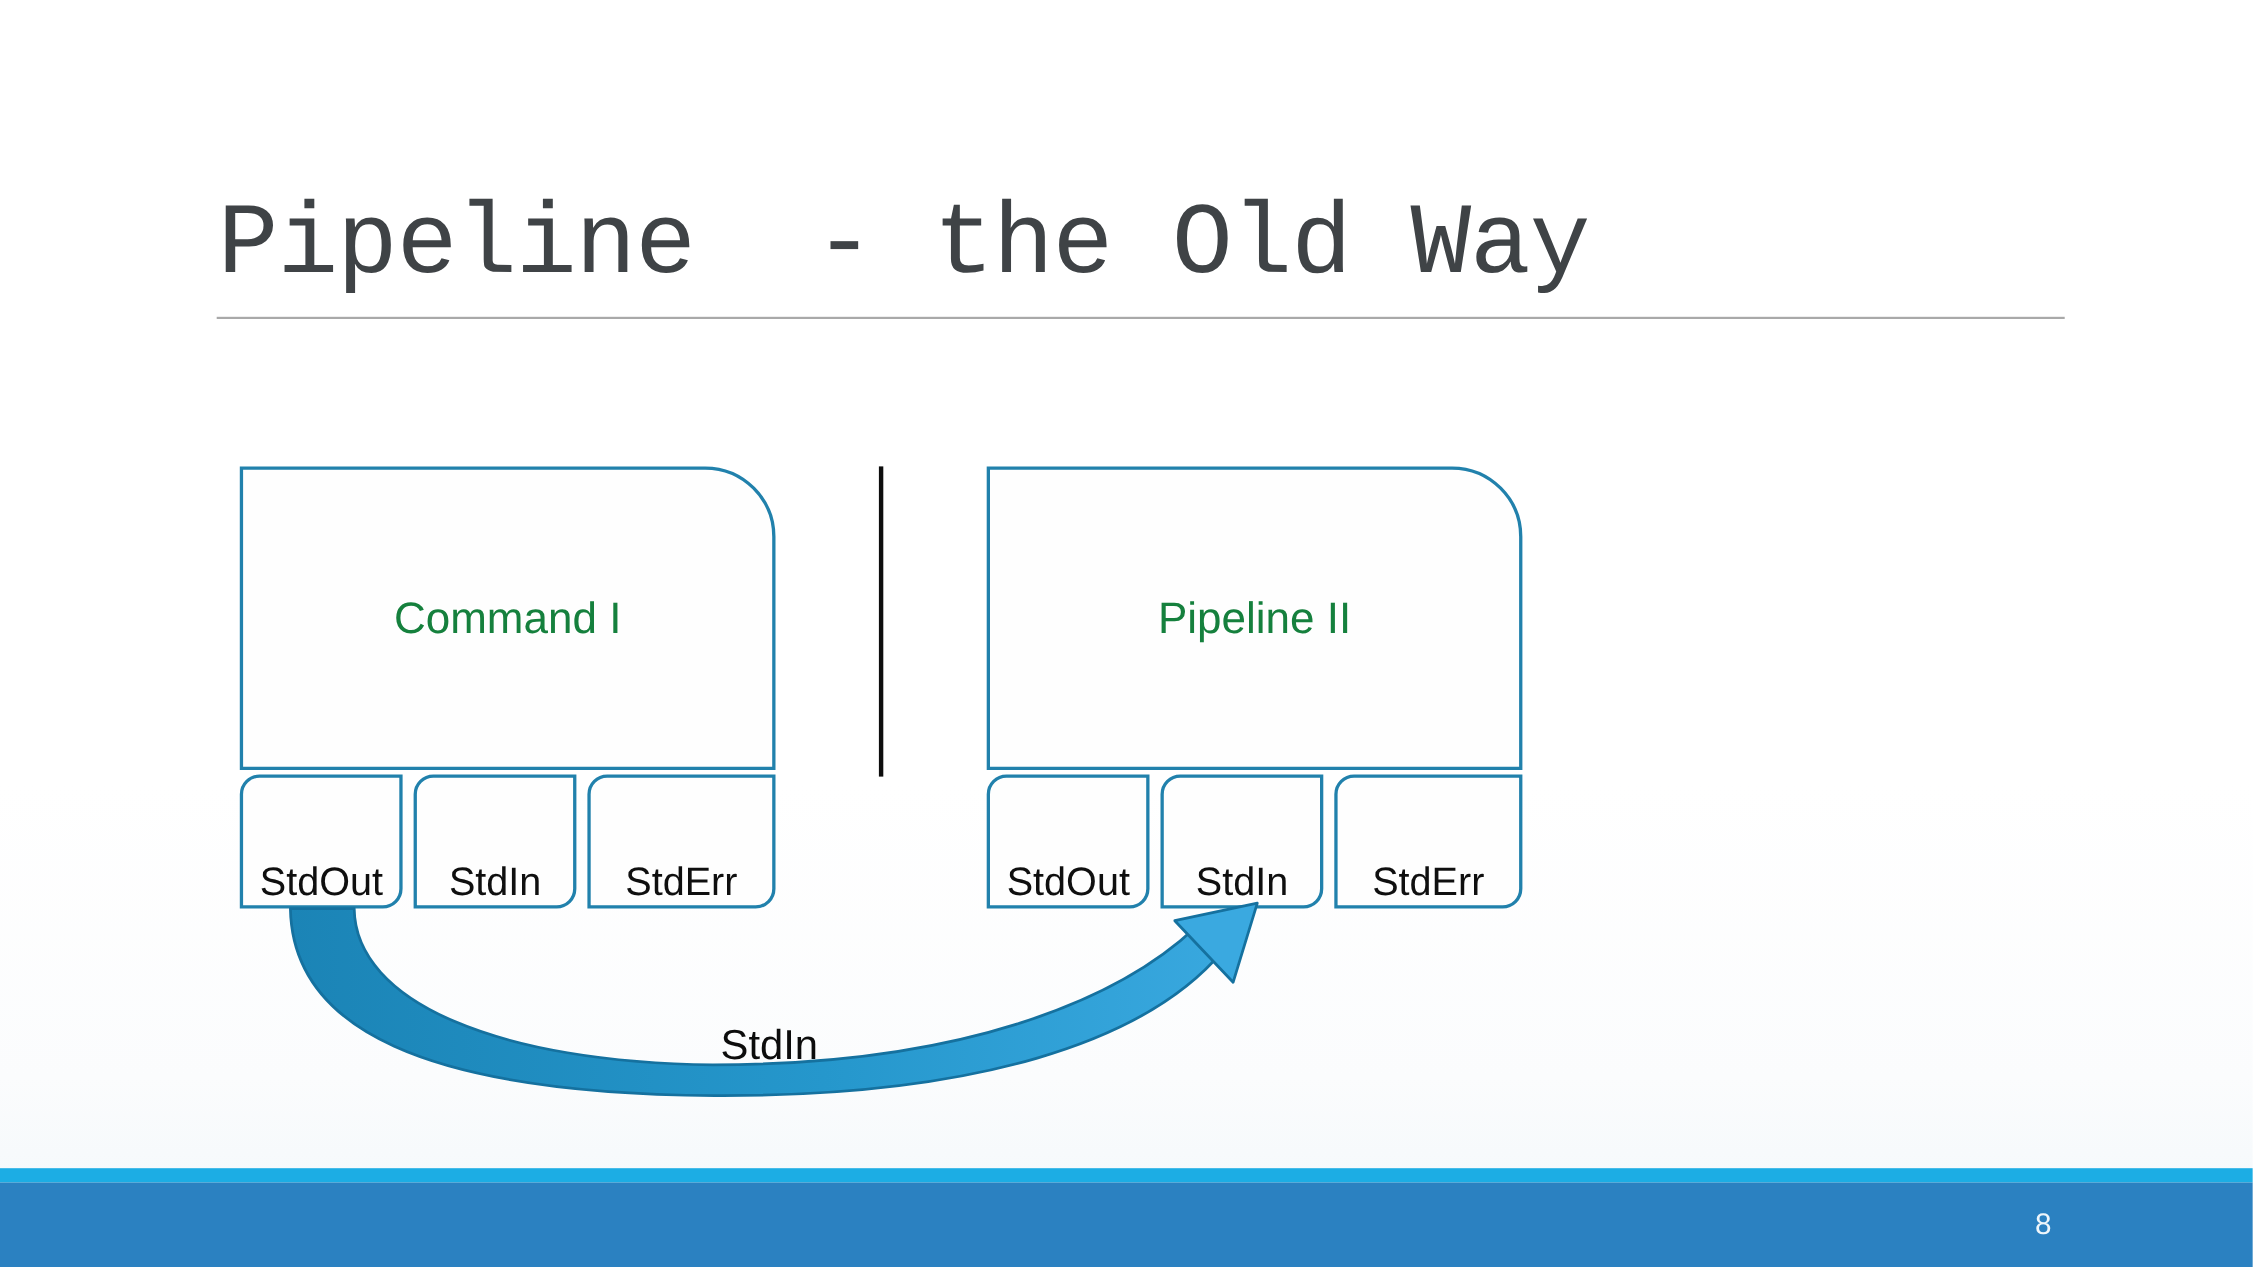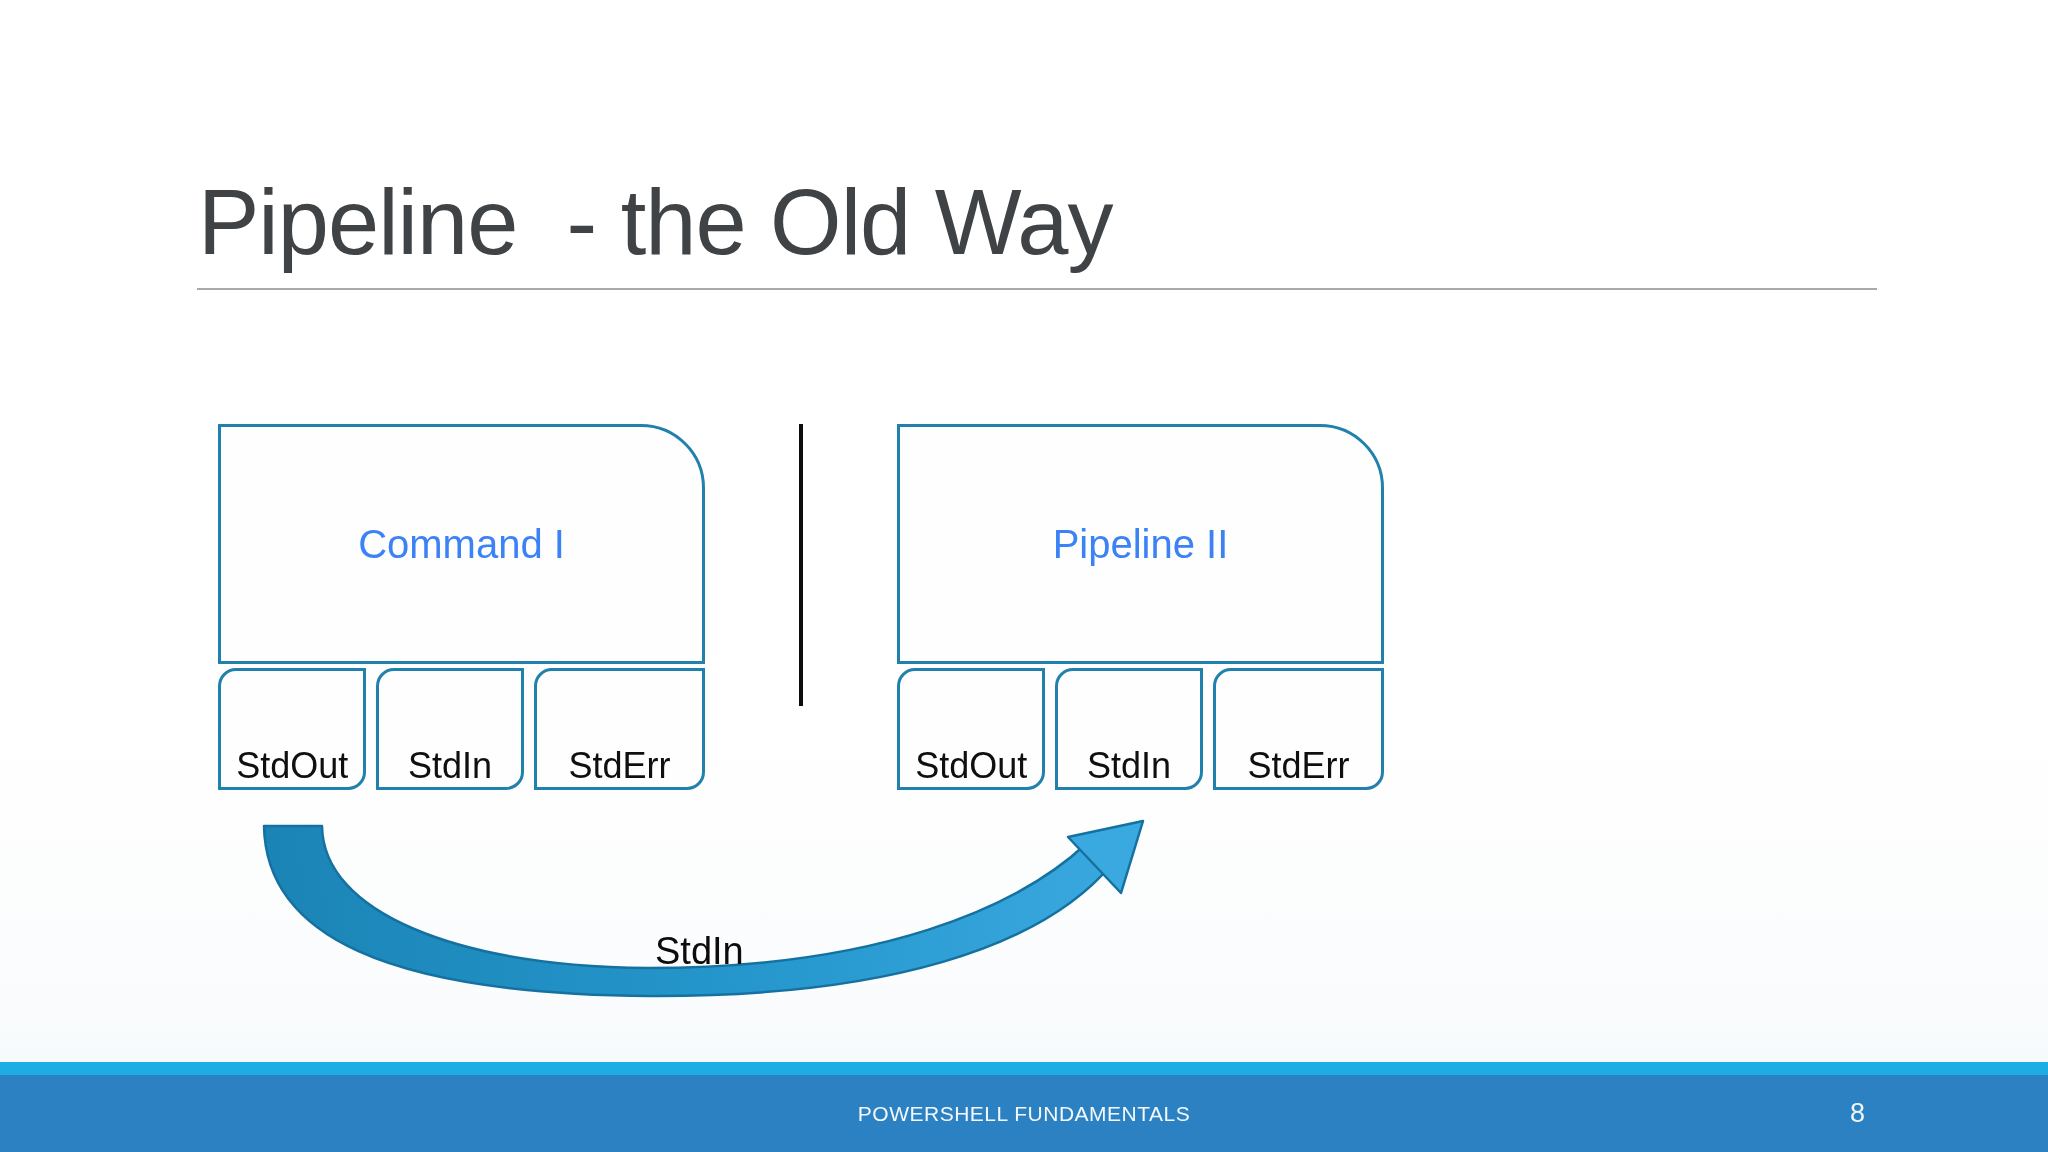--- a/index.html
+++ b/index.html
@@ -11,39 +11,39 @@
   .slide {
     position: relative;
     width: 2048px; height: 1152px;
     background: linear-gradient(180deg, #ffffff 0%, #ffffff 62%, #fbfcfd 85%, #f3f8fb 97%, #e9f3fa 100%);
   }
 
   
   .title {
     position: absolute; left: 198px; top: 170px;
     font-size: 92px; font-weight: 300; letter-spacing: -1px;
-    color: #3f4346; white-space: pre;
+    color: #3f4346; white-space: pre; font-family: Liberation Mono, monospace;
   }
   .title-rule {
     position: absolute; left: 197px; top: 288px;
     width: 1680px; height: 2px; background: #a9a9a9;
   }
 
   
   .cmd-group { position: absolute; width: 487px; }
   .cmd-group.g1 { left: 218px; top: 424px; }
   .cmd-group.g2 { left: 897px; top: 424px; }
   .cmd-box {
     box-sizing: border-box;
-    width: 487px; height: 240px;
+    width: 487px; height: 276px;
     border: 3px solid #2181ac;
     border-radius: 0 64px 0 0;
     background: #fefefe;
     display: flex; align-items: center; justify-content: center;
-    font-size: 40px; color: #3b82f6;
+    font-size: 40px; color: #15803d;
   }
   .stream-row { display: flex; gap: 10px; margin-top: 4px; }
   .stream-box {
     box-sizing: border-box;
     height: 122px;
     border: 3px solid #2181ac;
     border-radius: 18px 0 18px 0;
     background: #fefefe;
     display: flex; align-items: flex-end; justify-content: center;
     font-size: 36px; color: #0f0f0f;
@@ -149,17 +149,16 @@
          C 1018 908, 878 968, 648 968
          C 455 966, 323 912, 322 826
          Z" fill="url(#arrowGrad)" stroke="#15719f" stroke-width="2.5" stroke-linejoin="round"></path>
     <path d="M 1143 821 L 1068 837 L 1121 893 Z" fill="#3aa9e0" stroke="#15719f" stroke-width="2.5" stroke-linejoin="round"></path>
   </svg>
 
   <div class="arrow-label">StdIn</div>
 
   <div class="footer-strip"></div>
   <div class="footer-bar">
-    <div class="footer-title">POWERSHELL FUNDAMENTALS</div>
     <div class="page-number">8</div>
   </div>
 
 </div>
 
 </body></html>

